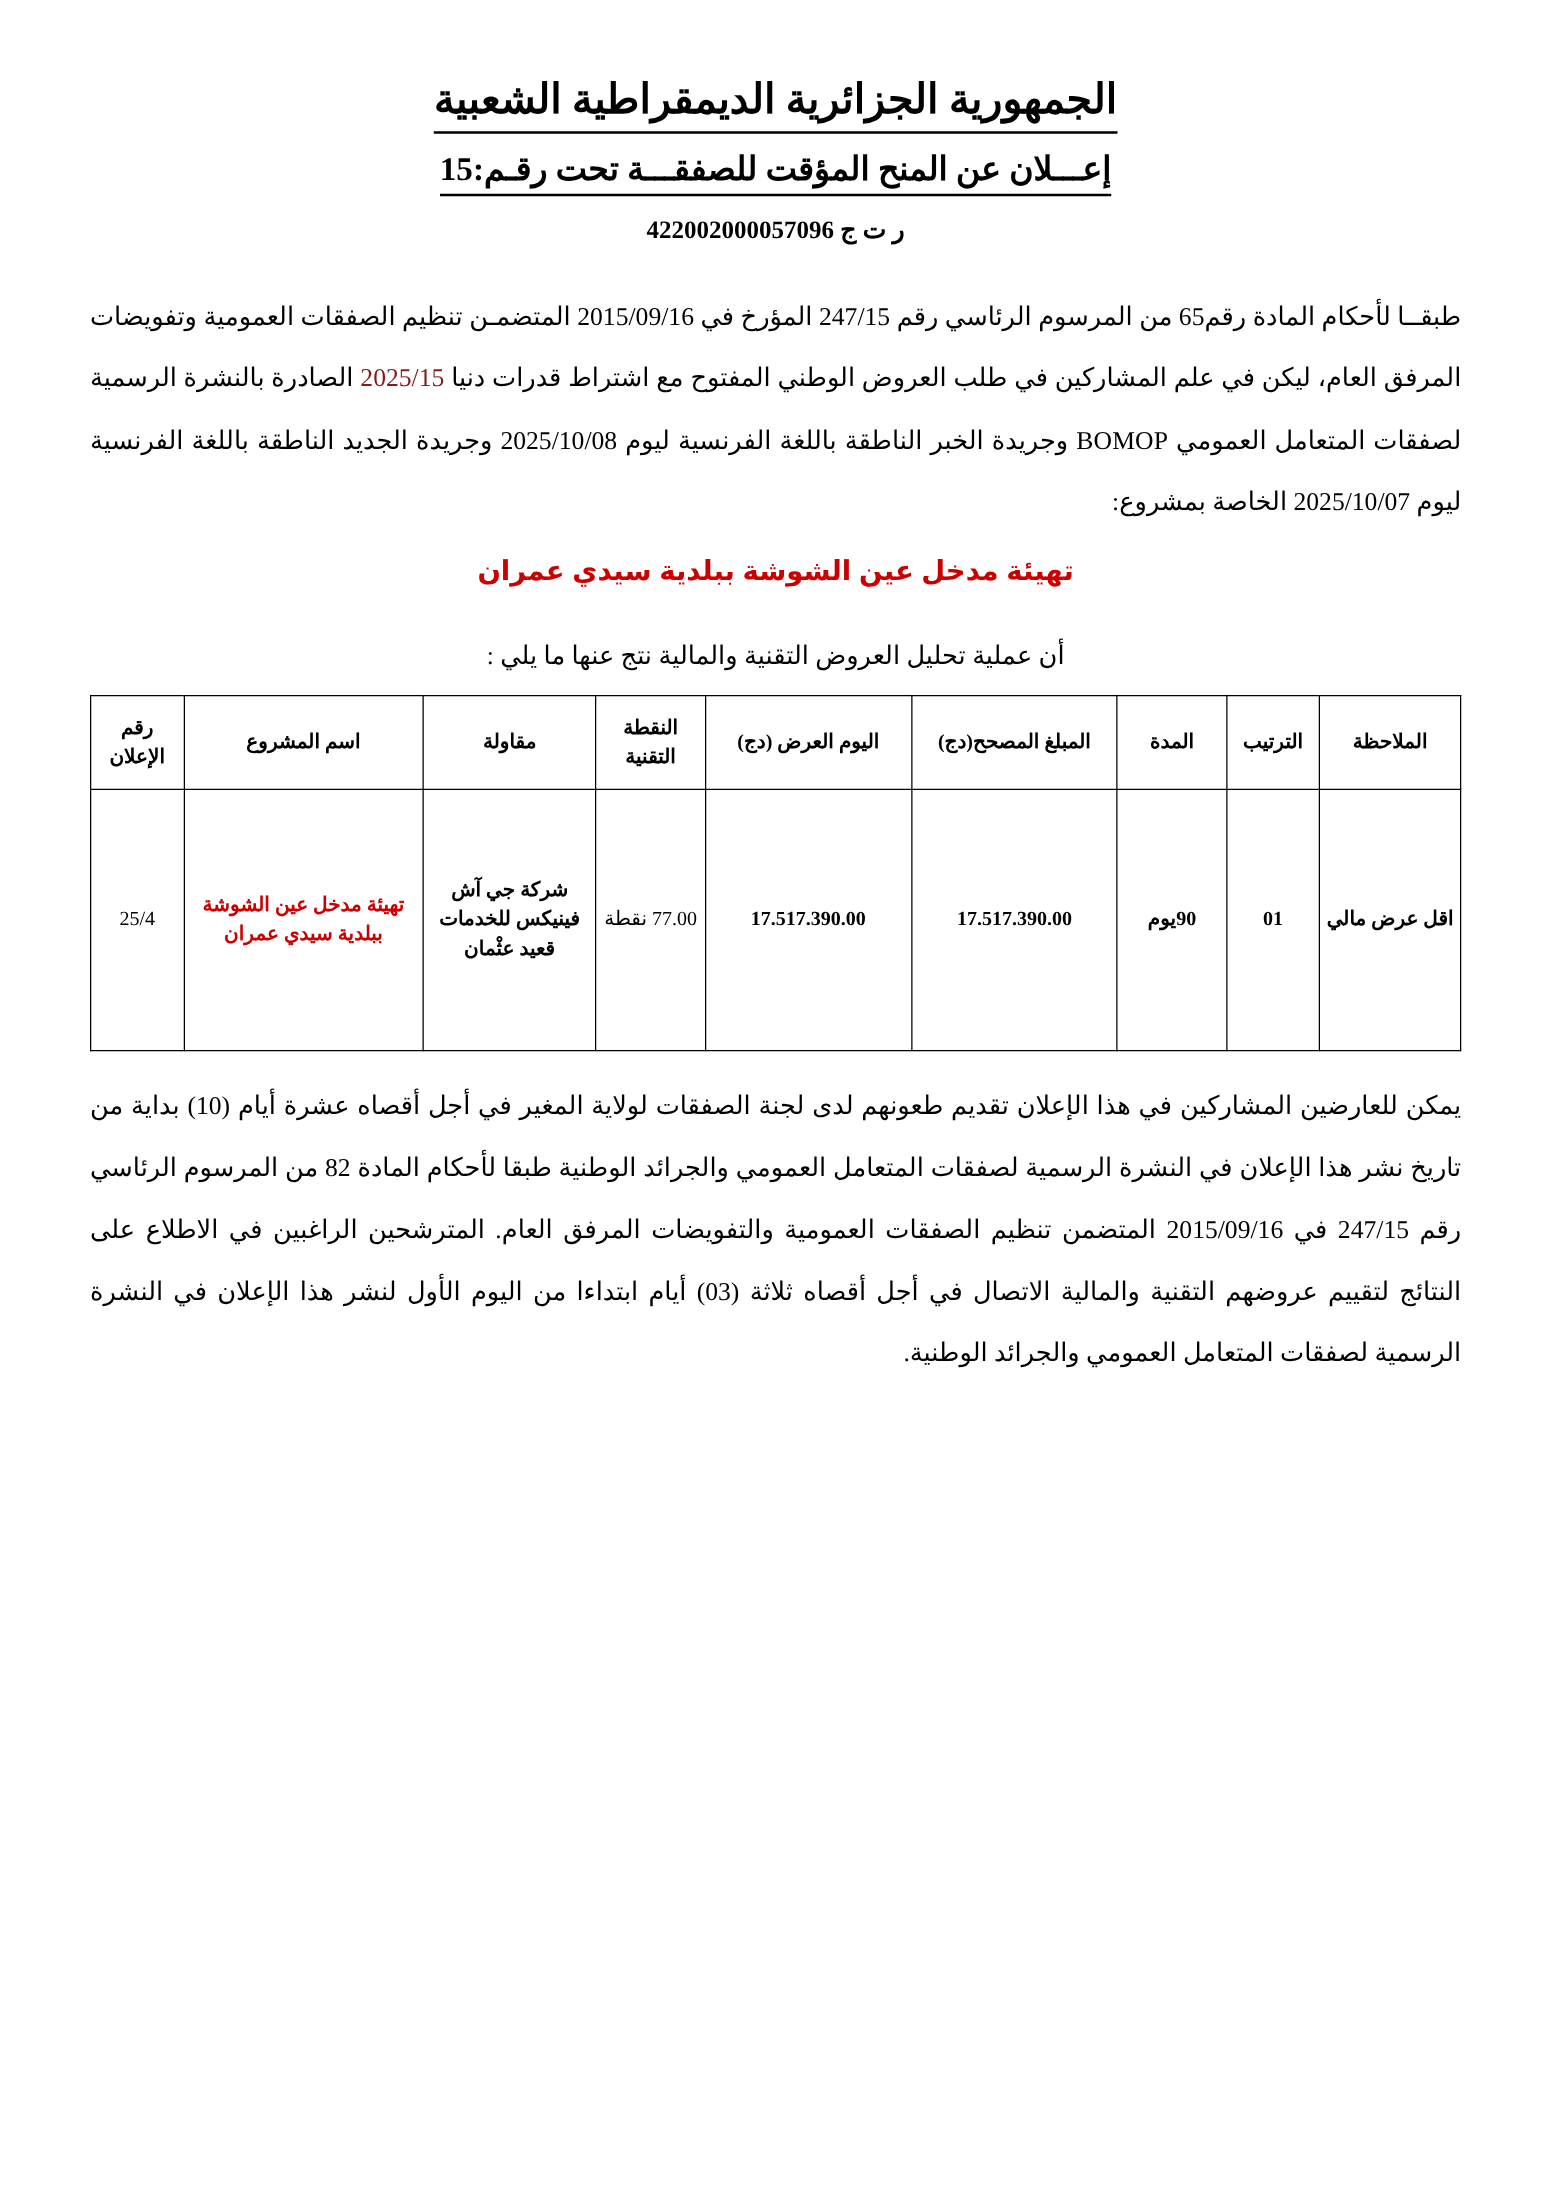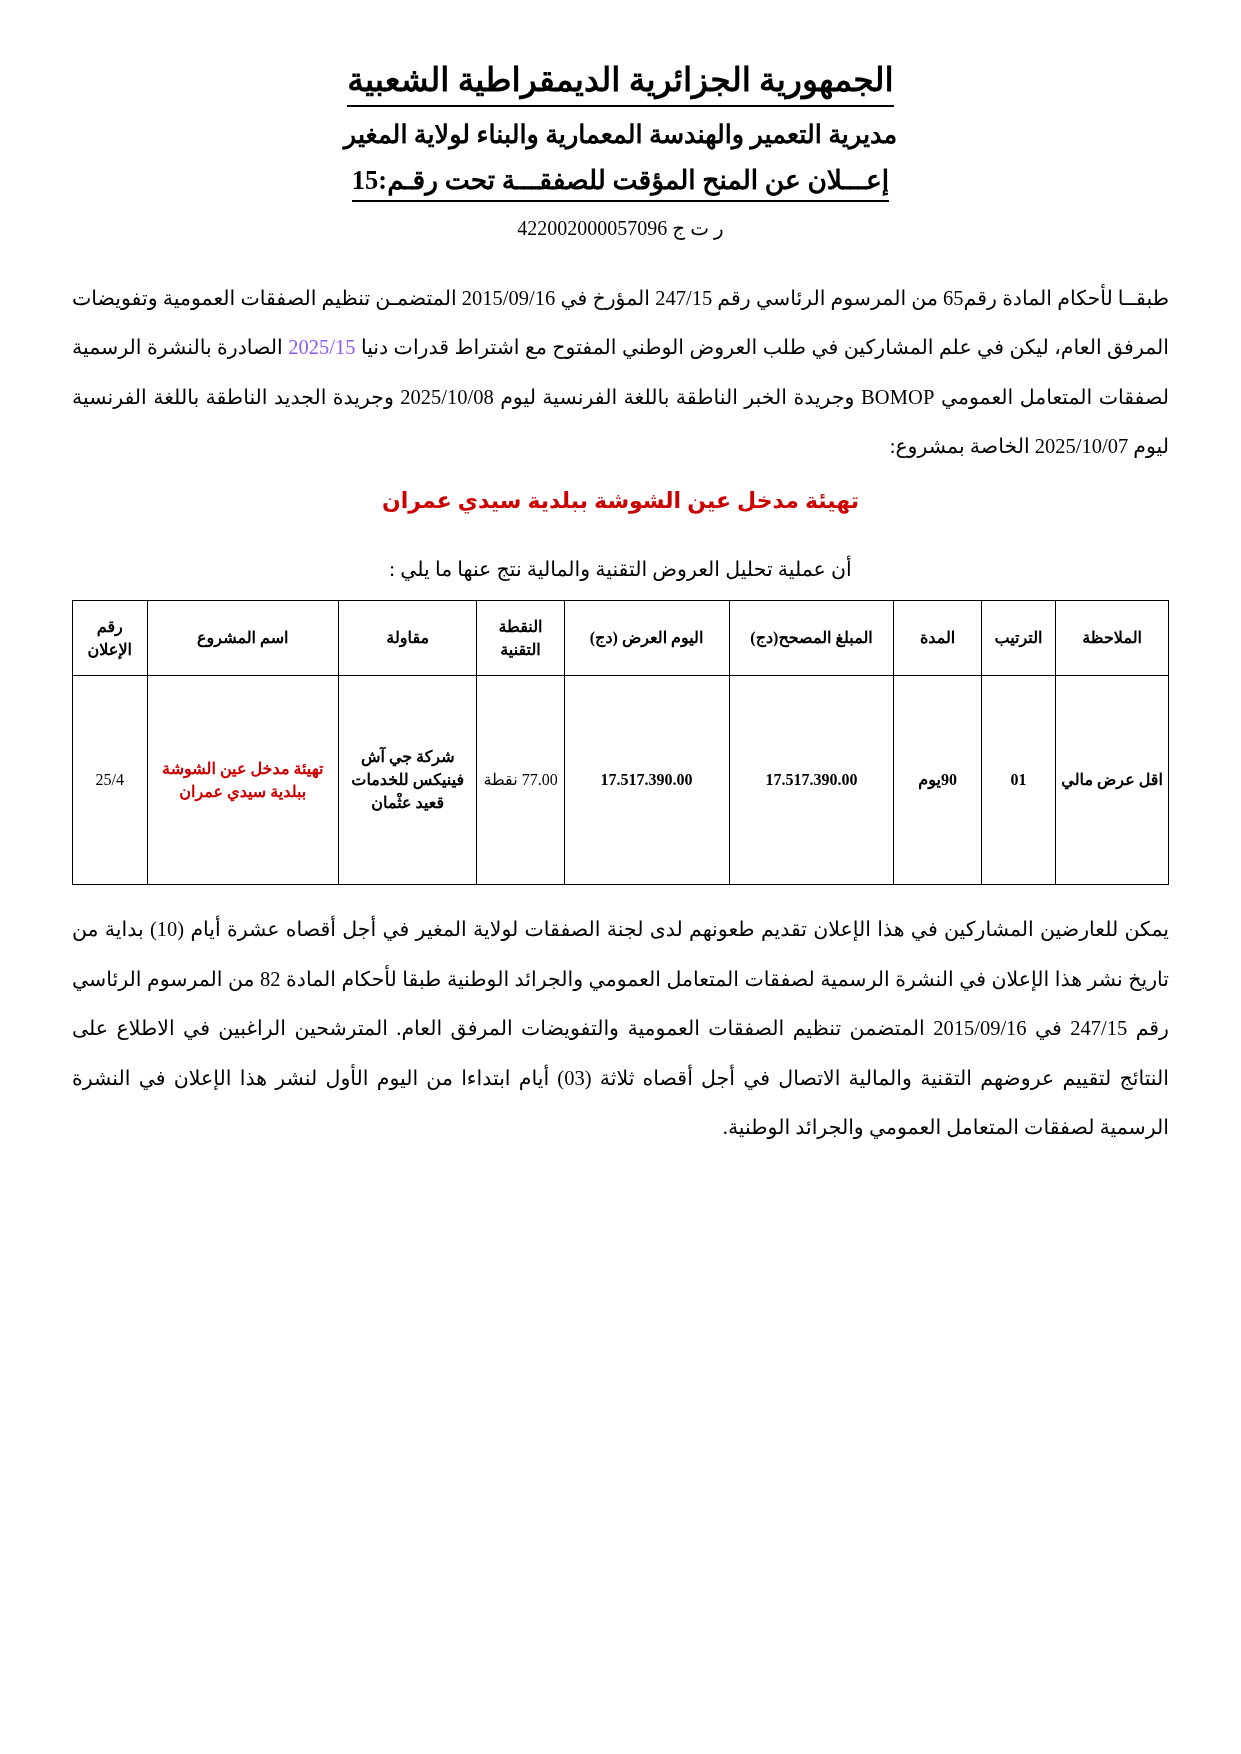--- a/index.html
+++ b/index.html
@@ -49,39 +49,39 @@
     font-size: 26.5px;
     font-weight: bold;
     display: inline-block;
     border-bottom: 2.5px solid #000;
     padding-bottom: 1px;
     line-height: 1.4;
     letter-spacing: 0.2px;
   }
   .hdr-ref {
     font-size: 20px;
-    font-weight: normal;
+    font-weight: bold;
     margin-top: 14px;
     letter-spacing: 0.2px;
   }
 
   
   .body-para {
     font-size: 20.5px;
     line-height: 2.42;
     text-align: justify;
     text-align-last: right;
     margin-top: 34px;
     letter-spacing: 0.1px;
   }
   .body-para.tail {
     margin-top: 20px;
   }
   .red {
-    color: #8b5cf6;
+    color: #7f1d1d;
     font-family: Liberation Serif, serif;
   }
   .project-title {
     text-align: center;
     color: #cc0000;
     font-weight: bold;
     font-size: 22px;
     font-family: "Liberation Sans", "DejaVu Sans", sans-serif;
     margin-top: 16px;
     letter-spacing: 0.2px;
@@ -179,21 +179,20 @@
   }
 </style>
 </head>
 <body>
 
 <div class="page">
   <div class="inner">
 
     <div class="hdr">
       <div class="hdr-line1">الجمهورية الجزائرية الديمقراطية الشعبية</div>
-      <div class="hdr-line2">مديرية التعمير والهندسة المعمارية والبناء لولاية المغير</div>
       <div><span class="hdr-line3">إعـــلان عن المنح المؤقت للصفقـــة تحت رقـم:15</span></div>
       <div class="hdr-ref">ر ت ج 422002000057096</div>
     </div>
 
     <div class="body-para">
       <span>طبقــا لأحكام المادة رقم65 من المرسوم الرئاسي رقم 247/15 المؤرخ في 2015/09/16 المتضمـن تنظيم الصفقات العمومية وتفويضات المرفق العام، ليكن في علم المشاركين في طلب العروض الوطني المفتوح مع اشتراط قدرات دنيا</span>
       <span class="red">2025/15</span>
       <span>الصادرة بالنشرة الرسمية لصفقات المتعامل العمومي  BOMOP  وجريدة الخبر  الناطقة باللغة الفرنسية ليوم 2025/10/08 وجريدة الجديد   الناطقة باللغة الفرنسية ليوم 2025/10/07 الخاصة بمشروع:</span>
     </div>
 

